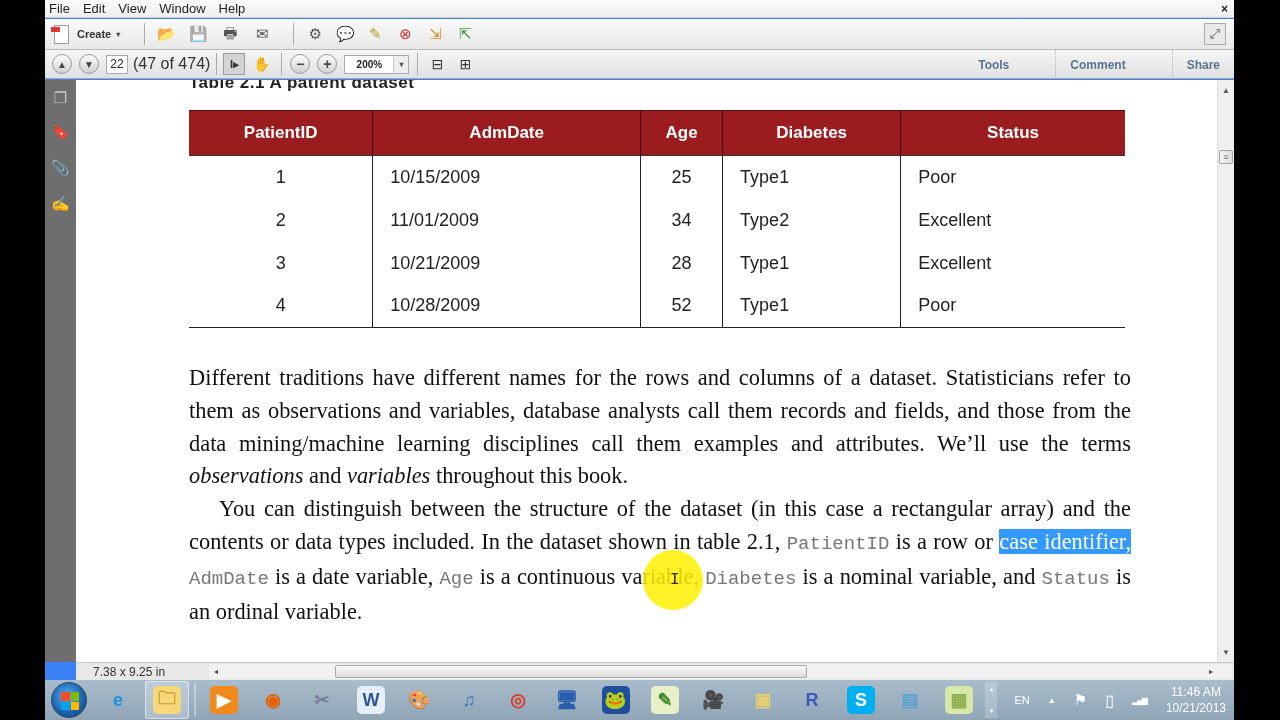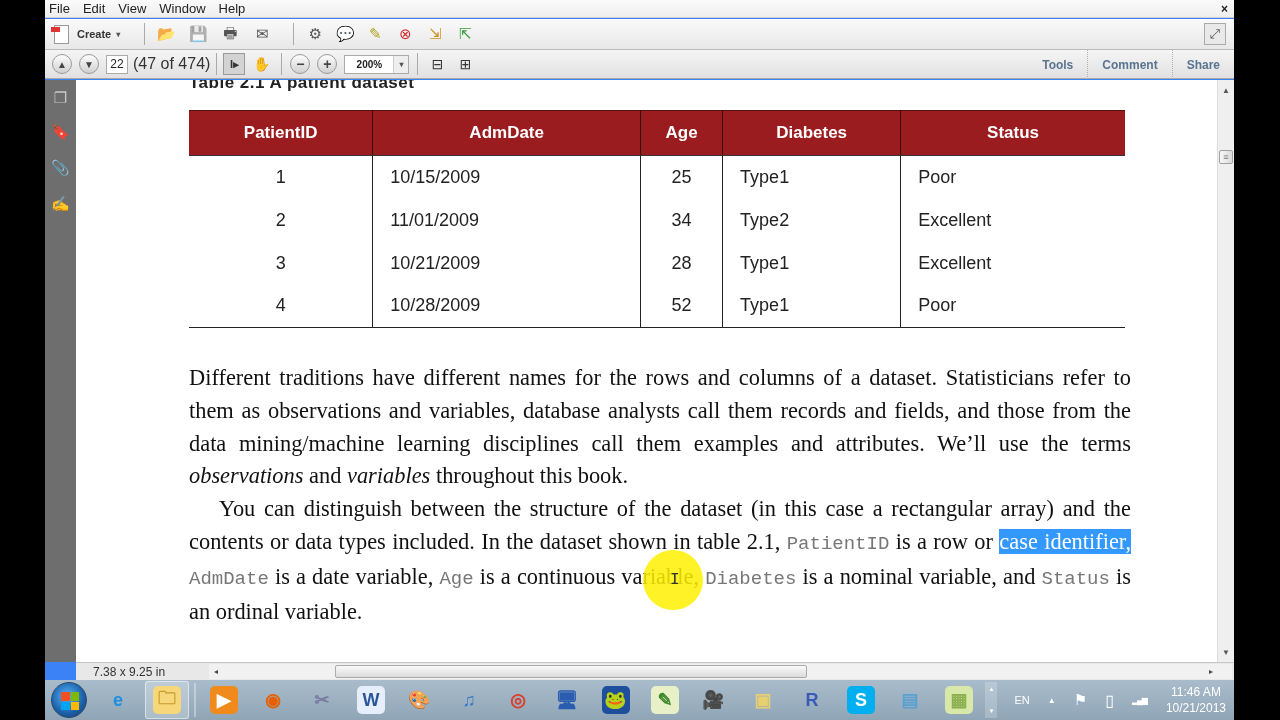--- a/index.html
+++ b/index.html
@@ -29,21 +29,21 @@
   
   .tb2 { position: absolute; left: 0; top: 50px; width: 100%; height: 29px; background: linear-gradient(#f5f5f5, #e1e1e1); border-bottom: 1px solid #a8a8a8; display: flex; align-items: center; padding-left: 7px; }
   .circbtn { width: 20px; height: 20px; border-radius: 50%; background: linear-gradient(#fdfdfd, #d0d0d0); border: 1px solid #9a9a9a; display: flex; align-items: center; justify-content: center; font-size: 10px; color: #444; margin-right: 7px; }
   .pagebox { width: 22px; height: 19px; background: #fff; border: 1px solid #aaa; font-size: 12px; color: #222; display: flex; align-items: center; justify-content: center; margin-right: 5px; }
   .pagecount { font-size: 16px; color: #333; margin-right: 6px; }
   .toolbtn { width: 22px; height: 22px; display: flex; align-items: center; justify-content: center; font-size: 14px; color: #333; margin-right: 6px; }
   .toolbtn.active { background: #d3d3d3; border: 1px solid #9a9a9a; }
   .zoombox { display: flex; align-items: center; height: 19px; border: 1px solid #aaa; background: #fff; margin-right: 6px; font-weight: bold; }
   .zoombox .zv { width: 48px; font-size: 10px; color: #222; text-align: center; }
   .zoombox .zc { width: 15px; height: 100%; border-left: 1px solid #ccc; background: #eee; font-size: 8px; display: flex; align-items: center; justify-content: center; color: #555; }
-  .rightlinks { position: absolute; right: 0; top: 0; height: 29px; display: flex; align-items: center; }
+  .rightlinks { position: absolute; right: 0; top: 0; height: 29px; display: flex; align-items: center; gap: 32px; }
   .rightlinks .rl { font-size: 12px; font-weight: bold; color: #5a7490; padding: 0 14px; border-left: 1px dotted #b0b0b0; height: 100%; display: flex; align-items: center; }
   .rightlinks .rl:first-child { border-left: none; }
 
   
   .leftnav { position: absolute; left: 0; top: 80px; width: 31px; height: 582px; background: #6e6e6e; }
   .leftnav .ln { position: absolute; left: 6px; width: 19px; height: 20px; display: flex; align-items: center; justify-content: center; color: #c8c8c8; font-size: 15px; }
 
   
   .docarea { position: absolute; left: 31px; top: 80px; width: 1141px; height: 582px; background: #fff; overflow: hidden; }
   .page { position: absolute; left: 15px; top: 0; width: 1141px; height: 100%; background: #fff; }

